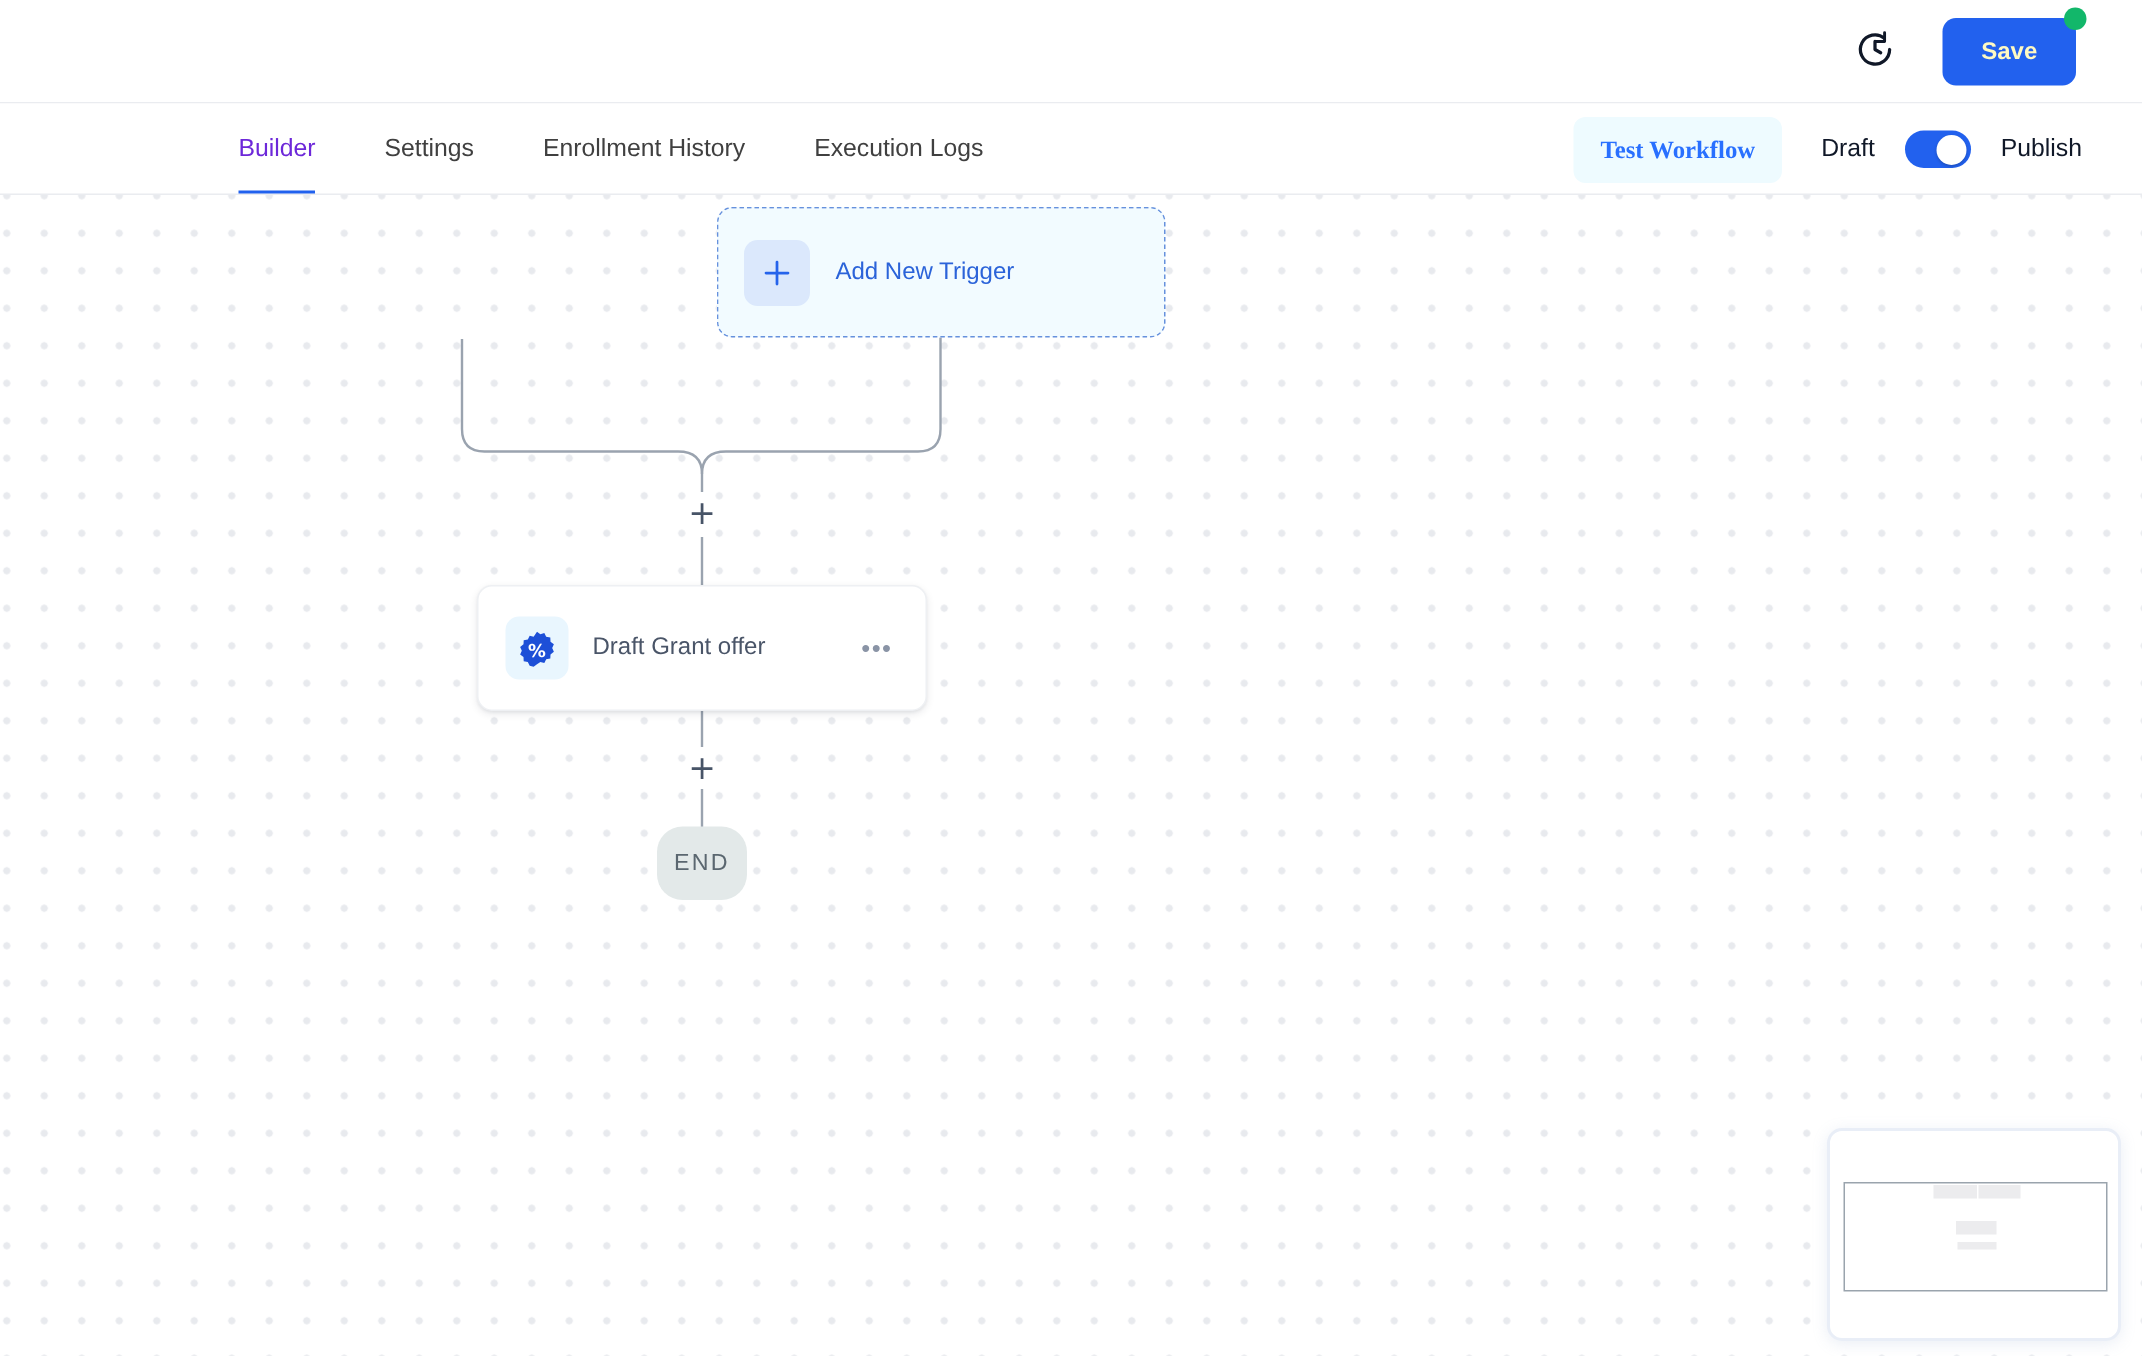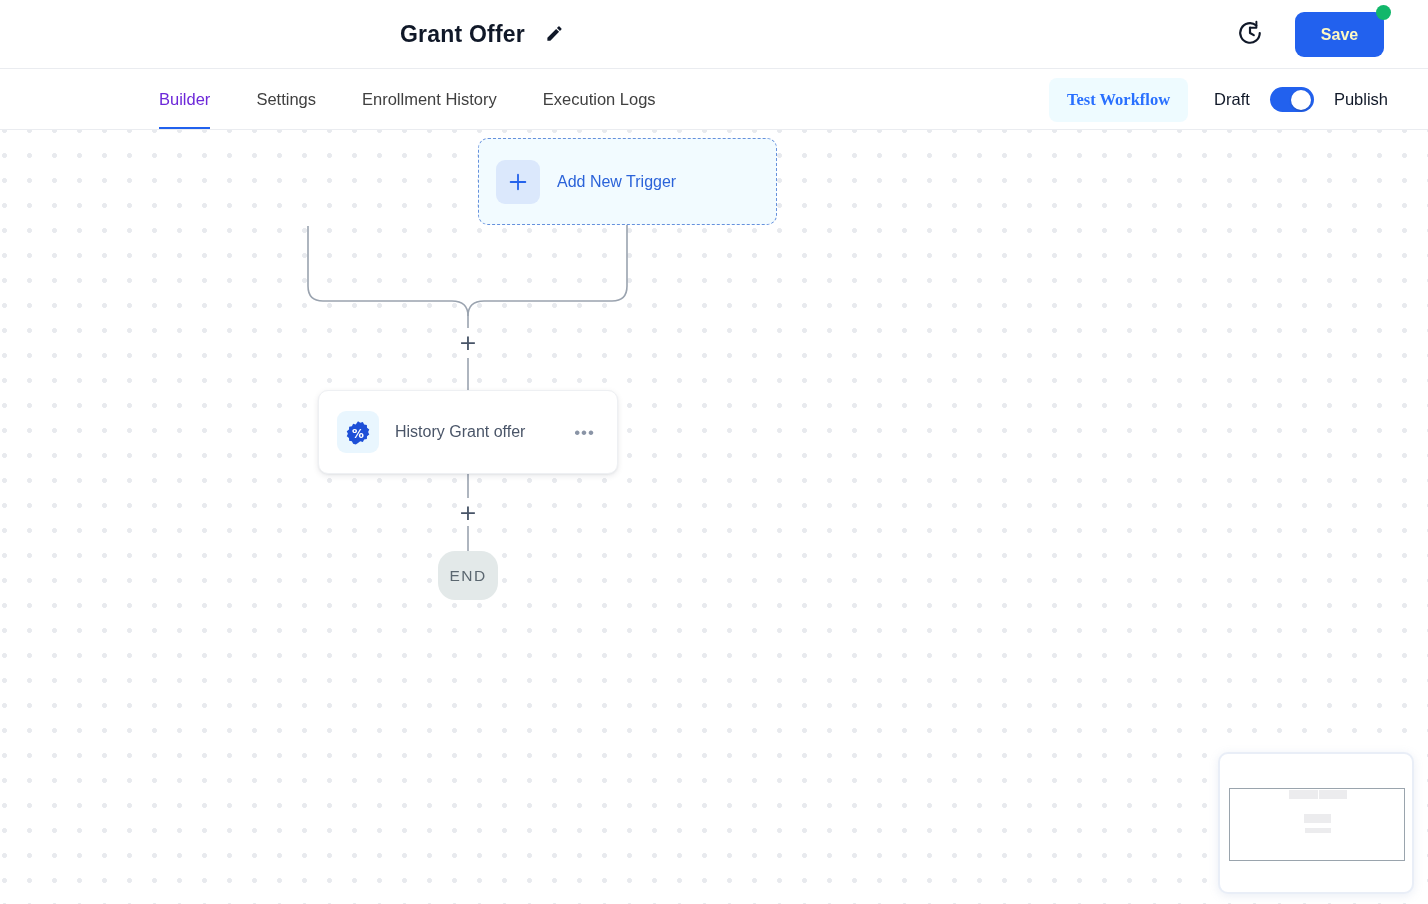--- a/index.html
+++ b/index.html
@@ -79,30 +79,20 @@
   .mini-node { position:absolute; background:#ececee; }
   .mini-n1 { left:59px; top:1px; width:29px; height:9px; }
   .mini-n2 { left:89px; top:1px; width:28px; height:9px; }
   .mini-n3 { left:74px; top:25px; width:27px; height:9px; }
   .mini-n4 { left:75px; top:39px; width:26px; height:5px; }
 </style>
 </head>
 <body>
 
 <div class="header">
-  <div class="title-group">
-    <span class="page-title">Grant Offer</span>
-    <button class="pencil-btn">
-      <span>
-        <svg width="19" height="19" viewBox="0 0 24 24" fill="#101828">
-            <path d="M3 17.25V21h3.75L17.8 9.94l-3.75-3.75L3 17.25zM20.7 7.04a1 1 0 0 0 0-1.41l-2.34-2.34a1 1 0 0 0-1.41 0l-1.83 1.83 3.75 3.75 1.83-1.83z"></path>
-          </svg>
-      </span>
-    </button>
-  </div>
   <div class="header-right">
     <button class="history-btn">
       <span>
         <svg width="26" height="26" viewBox="0 0 24 24" fill="none" stroke="#101828" stroke-width="2" stroke-linecap="round" stroke-linejoin="round">
           <path d="M21 12a9 9 0 1 1-3.2-6.9"></path>
           <polyline points="21 3 21 9 15 9" fill="none" transform="translate(-1,-1) scale(0.9)"></polyline>
           <polyline points="12 7 12 12 15.5 14"></polyline>
         </svg>
       </span>
     </button>
@@ -159,21 +149,21 @@
 
   <button class="plus-node plus-1">+</button>
 
   <div class="node-card action-card">
     <span class="icon-tile">
       <svg width="30" height="30" viewBox="0 0 24 24">
         <path fill="#1d4fd7" d="M12 2l1.8 1.3 2.1-.6 1 2 2.2.4.1 2.2 1.8 1.4-.9 2 .9 2-1.8 1.4-.1 2.2-2.2.4-1 2-2.1-.6L12 19.4l-1.8 1.3-2.1-.6-1-2-2.2-.4-.1-2.2L3 14.1l.9-2-.9-2 1.8-1.4.1-2.2 2.2-.4 1-2 2.1.6z" transform="translate(0,1.3)"></path>
         <text x="12" y="16.6" text-anchor="middle" font-size="9.5" font-weight="bold" fill="#fff" font-family="'DejaVu Sans',sans-serif">%</text>
       </svg>
     </span>
-    <span class="action-label">History Grant offer</span>
+    <span class="action-label">Draft Grant offer</span>
     <button class="kebab-btn">•••</button>
   </div>
 
   <button class="plus-node plus-2">+</button>
 
   <div class="end-pill">END</div>
 
   <div class="minimap">
     <div class="minimap-viewport">
       <span class="mini-node mini-n1"></span>

